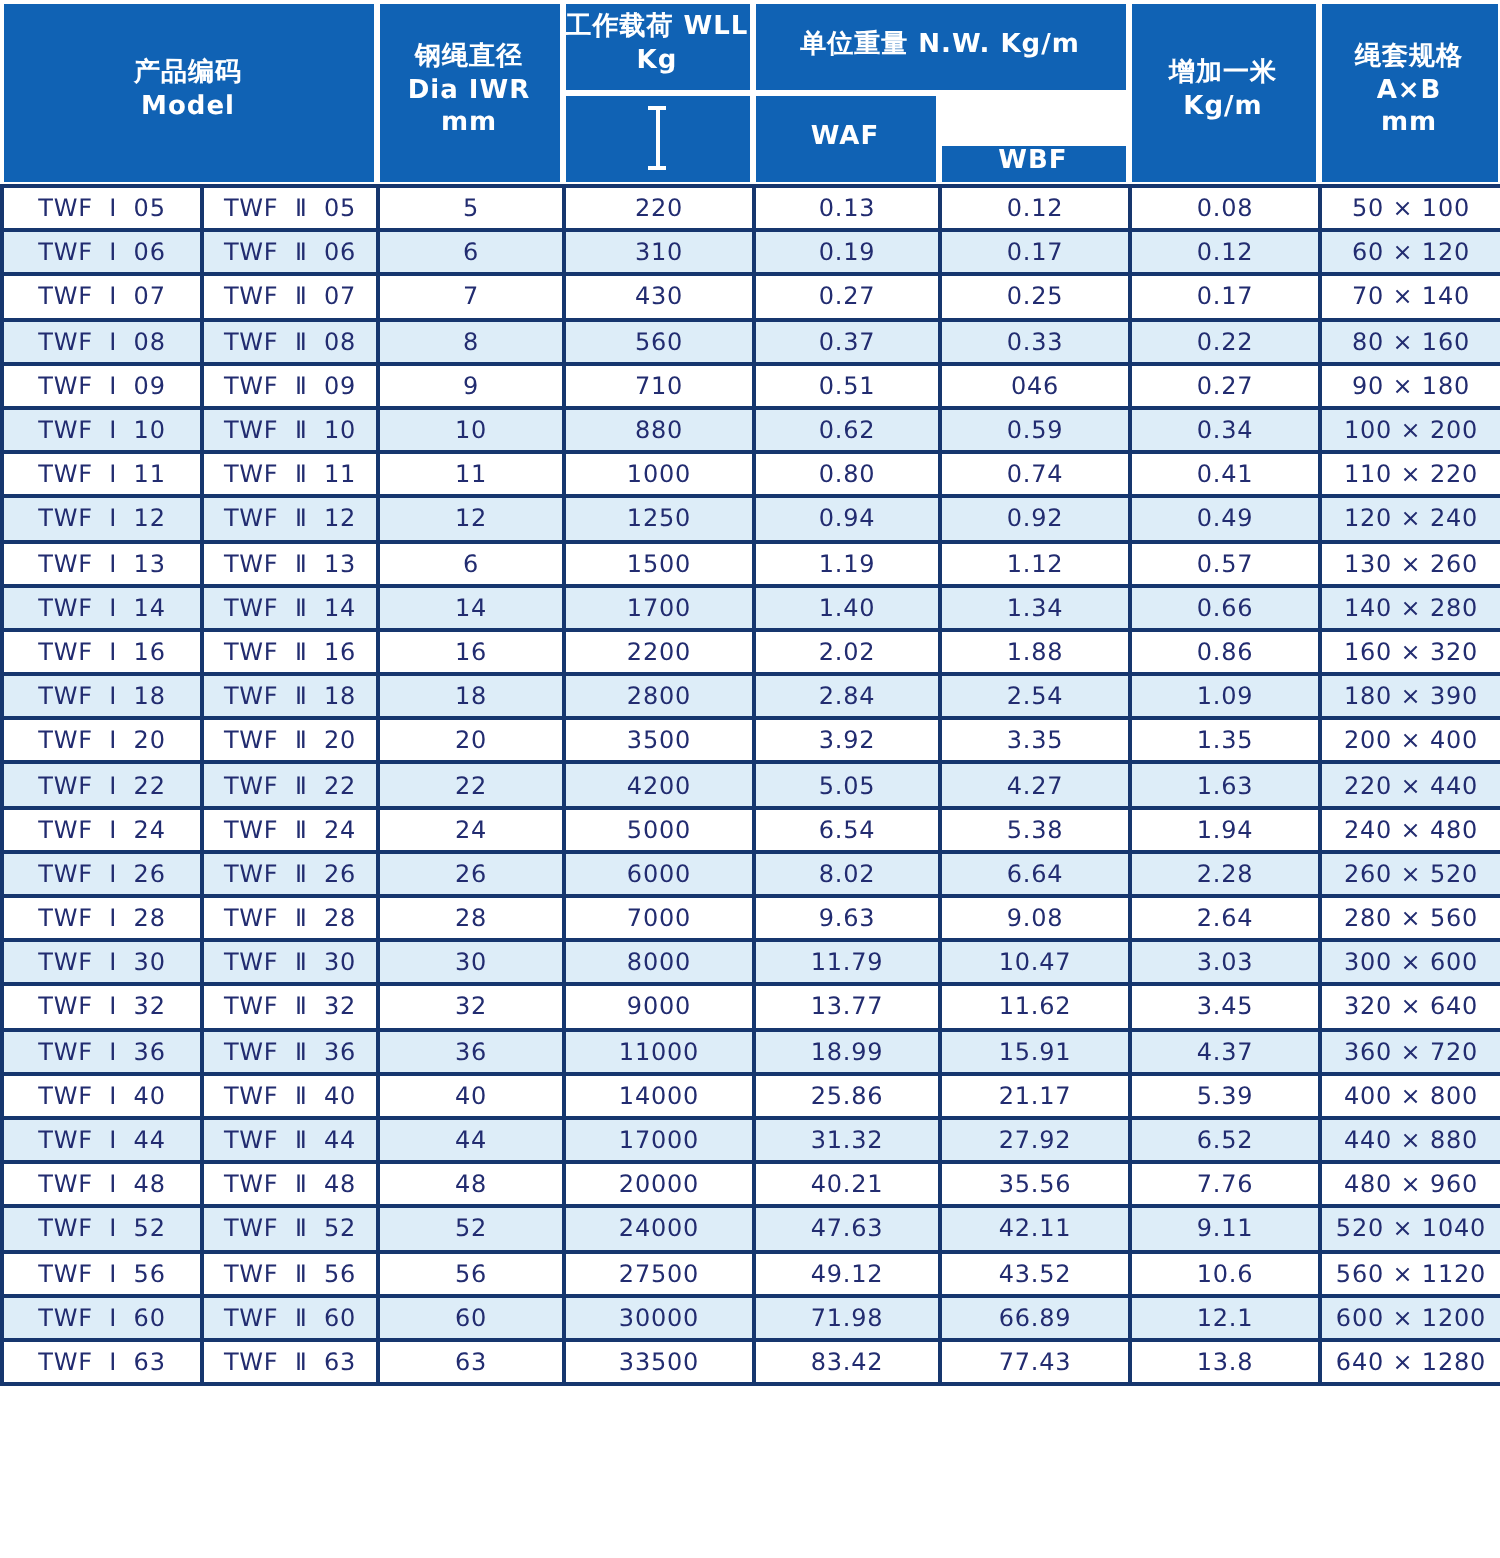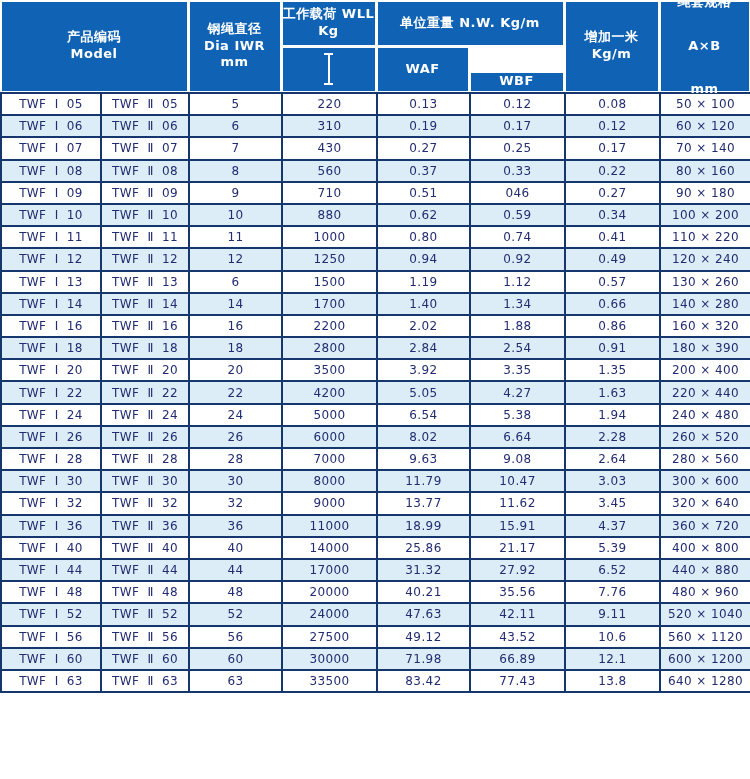--- a/index.html
+++ b/index.html
@@ -36,21 +36,21 @@
     letter-spacing:0.5px;
   }
   .hc-model{grid-column:1 / 3;grid-row:1 / 3;}
   .hc-dia{grid-column:3;grid-row:1 / 3;text-align:center;}
   .hc-wll{grid-column:4;grid-row:1;}
   .hc-wll-sym{grid-column:4;grid-row:2;}
   .hc-nw{grid-column:5 / 7;grid-row:1;}
   .hc-waf{grid-column:5;grid-row:2;}
   .hc-wbf{grid-column:6;grid-row:2;margin-top:27px;}
   .hc-add{grid-column:7;grid-row:1 / 3;}
-  .hc-spec{grid-column:8;grid-row:1 / 3;gap:27px;}
+  .hc-spec{grid-column:8;grid-row:1 / 3;}
 
   .ibeam{
     width:9px;height:32px;
     border-top:2px solid #ffffff;
     border-bottom:2px solid #ffffff;
     position:relative;
   }
   .ibeam::before{
     content:"";position:absolute;top:0;bottom:0;left:50%;
     width:2px;margin-left:-1px;background:#ffffff;
@@ -247,21 +247,21 @@
           <td>0.86</td>
           <td>160 × 320</td>
         </tr>
         <tr class="alt">
           <td class="model">TWF Ⅰ 18</td>
           <td class="model">TWF Ⅱ 18</td>
           <td>18</td>
           <td>2800</td>
           <td>2.84</td>
           <td>2.54</td>
-          <td>0.91</td>
+          <td>1.09</td>
           <td>180 × 390</td>
         </tr>
         <tr>
           <td class="model">TWF Ⅰ 20</td>
           <td class="model">TWF Ⅱ 20</td>
           <td>20</td>
           <td>3500</td>
           <td>3.92</td>
           <td>3.35</td>
           <td>1.35</td>

